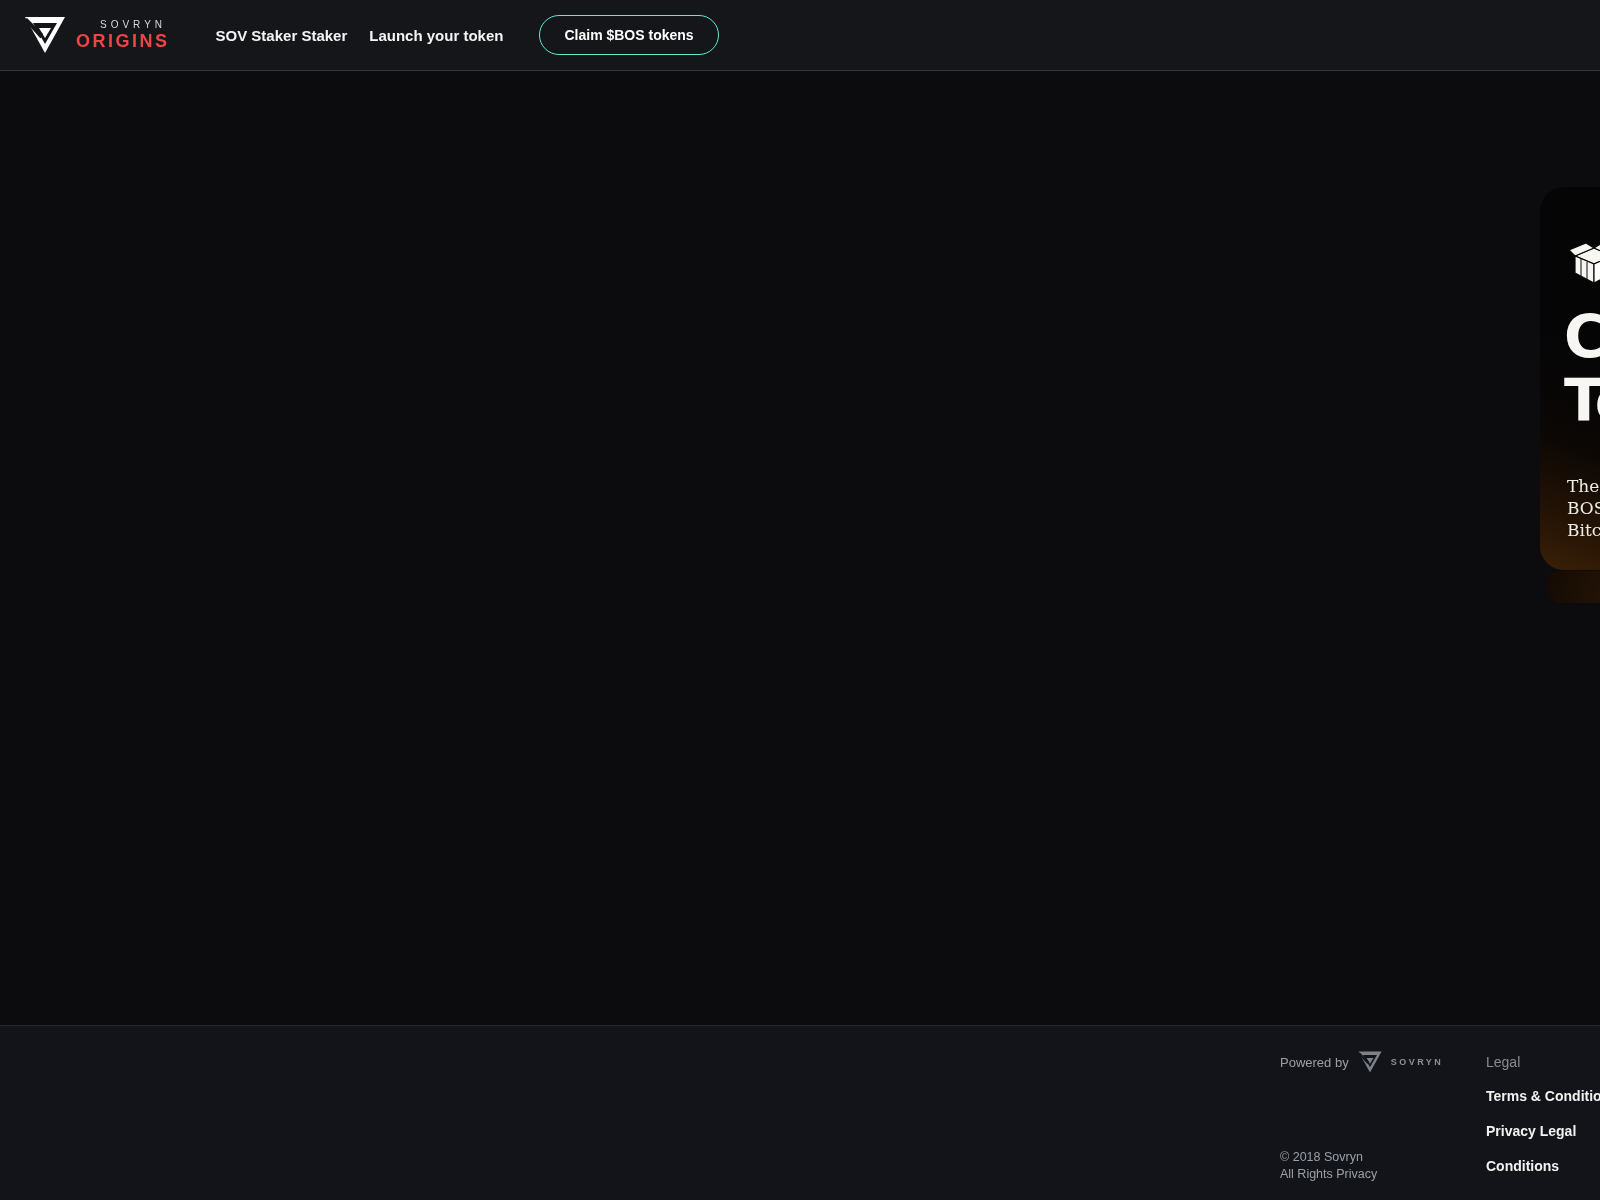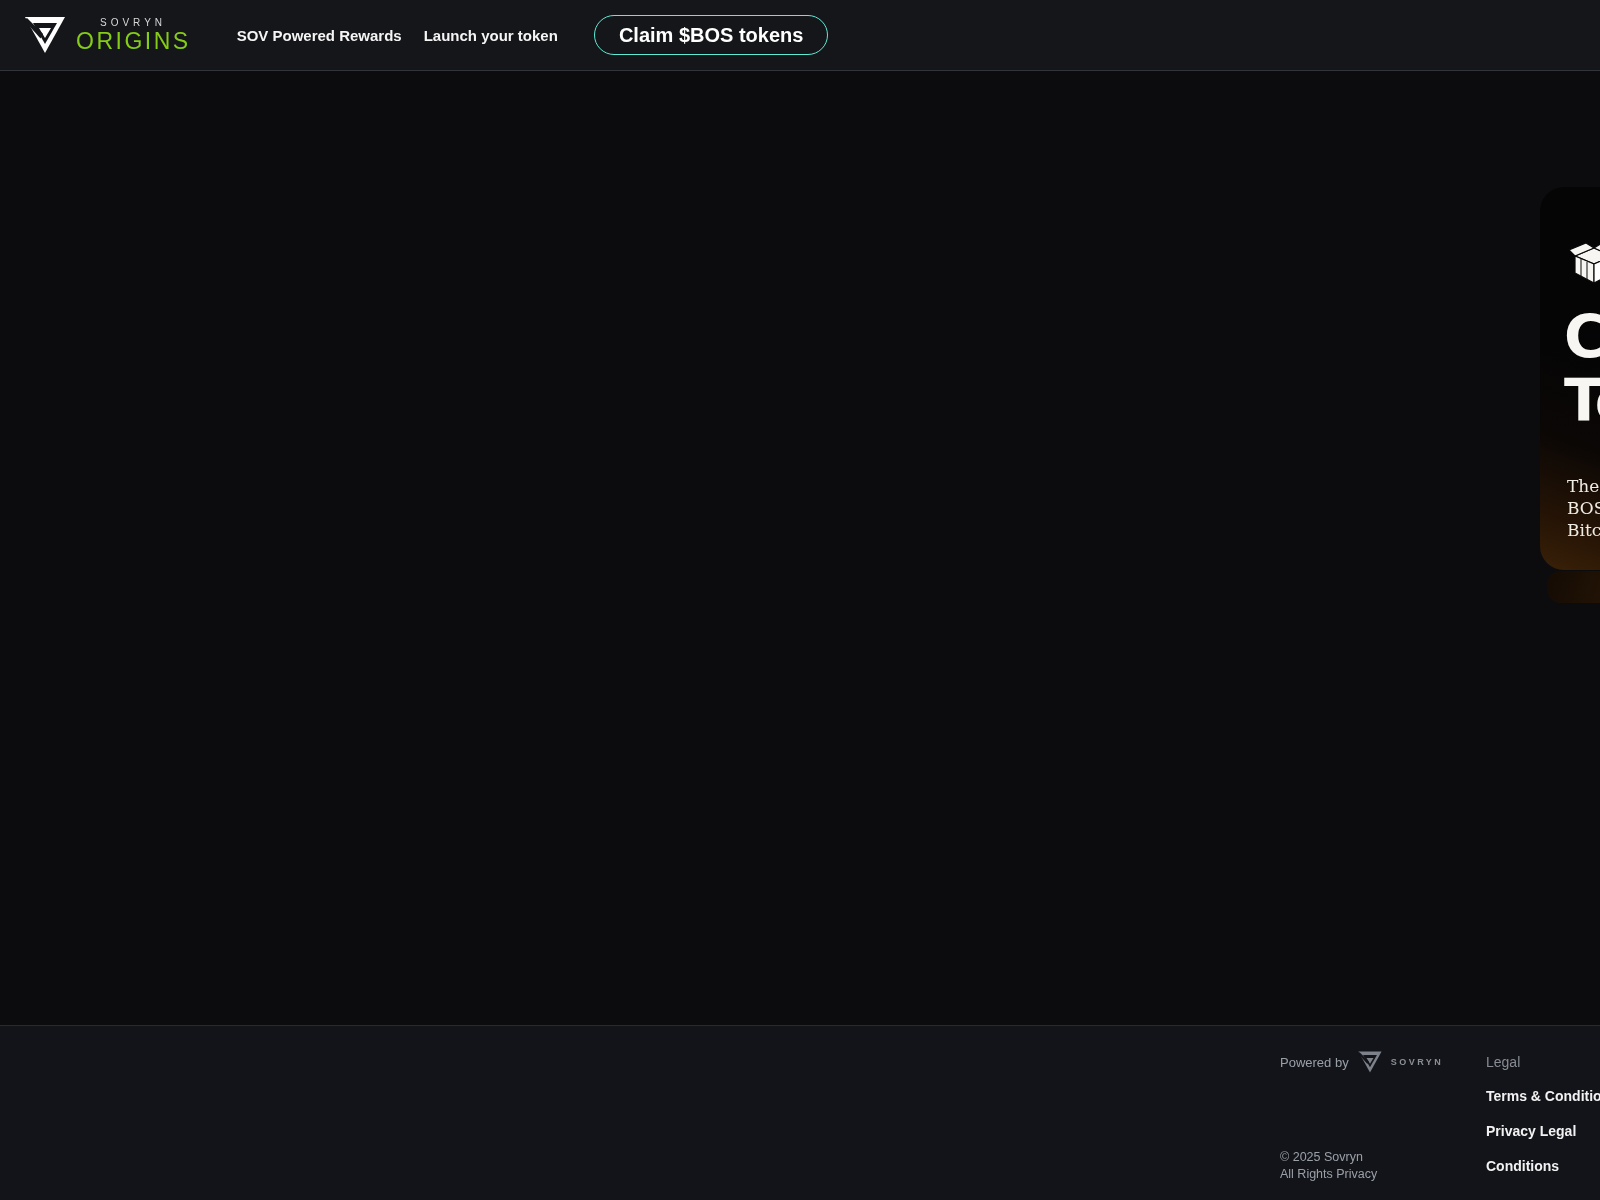--- a/index.html
+++ b/index.html
@@ -17,31 +17,31 @@
     background: #15161a;
     border-bottom: 1px solid #31343b;
     display: flex; align-items: center;
   }
   .brand { display: flex; align-items: center; gap: 10px; margin-left: 24px; cursor: pointer; }
   .brand-text { display: flex; flex-direction: column; align-items: flex-start; line-height: 1; }
   .brand-top {
     font-size: 10px; letter-spacing: 4px; color: #d8d8d8; font-weight: 400;
     margin-left: 24px; margin-bottom: 2px;
   }
-  .brand-bottom { font-size: 23px; font-weight: 400; letter-spacing: 2.5px; color: #84cc16; }
+  .brand-bottom { font-size: 18px; font-weight: 700; letter-spacing: 2.5px; color: #ef4444; }
   .nav-link {
     font-size: 15px; font-weight: 700; color: #f5f5f5; cursor: pointer; white-space: nowrap;
   }
   .nav-link.first { margin-left: 46px; }
   .nav-link.second { margin-left: 22px; }
   .cta-btn {
     margin-left: 36px; height: 40px; padding: 0 24px;
     background: transparent;
     border: 1.5px solid #5eead4; border-radius: 20px;
-    color: #ffffff; font-size: 20px; font-weight: 700;
+    color: #ffffff; font-size: 14px; font-weight: 700;
     font-family: "Liberation Sans", sans-serif;
     cursor: pointer; white-space: nowrap;
   }
 
   
   .main { position: absolute; left: 0; top: 72px; width: 1600px; height: 953px; background: #0c0c0f; }
 
   .promo-card {
     position: absolute; left: 1540px; top: 115px; width: 420px; height: 383px;
     border-radius: 24px;
@@ -95,21 +95,21 @@
         <path d="M9 7 H33 L21 28 Z" fill="#15161a"></path>
         <path d="M15 12 H27 L21 22 Z" fill="#ffffff"></path>
         <path d="M3 2 L19 18 L16.5 22.5 L0 4 Z" fill="#15161a"></path>
       </svg>
     </span>
     <span class="brand-text">
       <span class="brand-top">SOVRYN</span>
       <span class="brand-bottom">ORIGINS</span>
     </span>
   </div>
-  <span class="nav-link first">SOV Powered Rewards</span>
+  <span class="nav-link first">SOV Staker Staker</span>
   <span class="nav-link second">Launch your token</span>
   <button class="cta-btn">Claim $BOS tokens</button>
 </div>
 
 <div class="main">
 
   <div class="promo-card">
     <span class="promo-icon">
       <svg width="52" height="46" viewBox="0 0 52 46">
 
@@ -147,20 +147,20 @@
       <path d="M1 1 H41 L21 37 Z" fill="#7d828a"></path>
       <path d="M9 7 H33 L21 28 Z" fill="#131419"></path>
       <path d="M15 12 H27 L21 22 Z" fill="#7d828a"></path>
       <path d="M3 2 L19 18 L16.5 22.5 L0 4 Z" fill="#131419"></path>
     </svg>
   </span>
   <span class="powered-wordmark">SOVRYN</span>
 </div>
 
 <div class="copyright footer-pos">
-  <div>© 2025 Sovryn</div>
+  <div>© 2018 Sovryn</div>
   <div>All Rights Privacy</div>
 </div>
 
 <div class="legal-heading footer-pos">Legal</div>
 <div class="footer-link l1 footer-pos">Terms &amp; Conditions</div>
 <div class="footer-link l2 footer-pos">Privacy Legal</div>
 <div class="footer-link l3 footer-pos">Conditions</div>
 
 </body></html>

